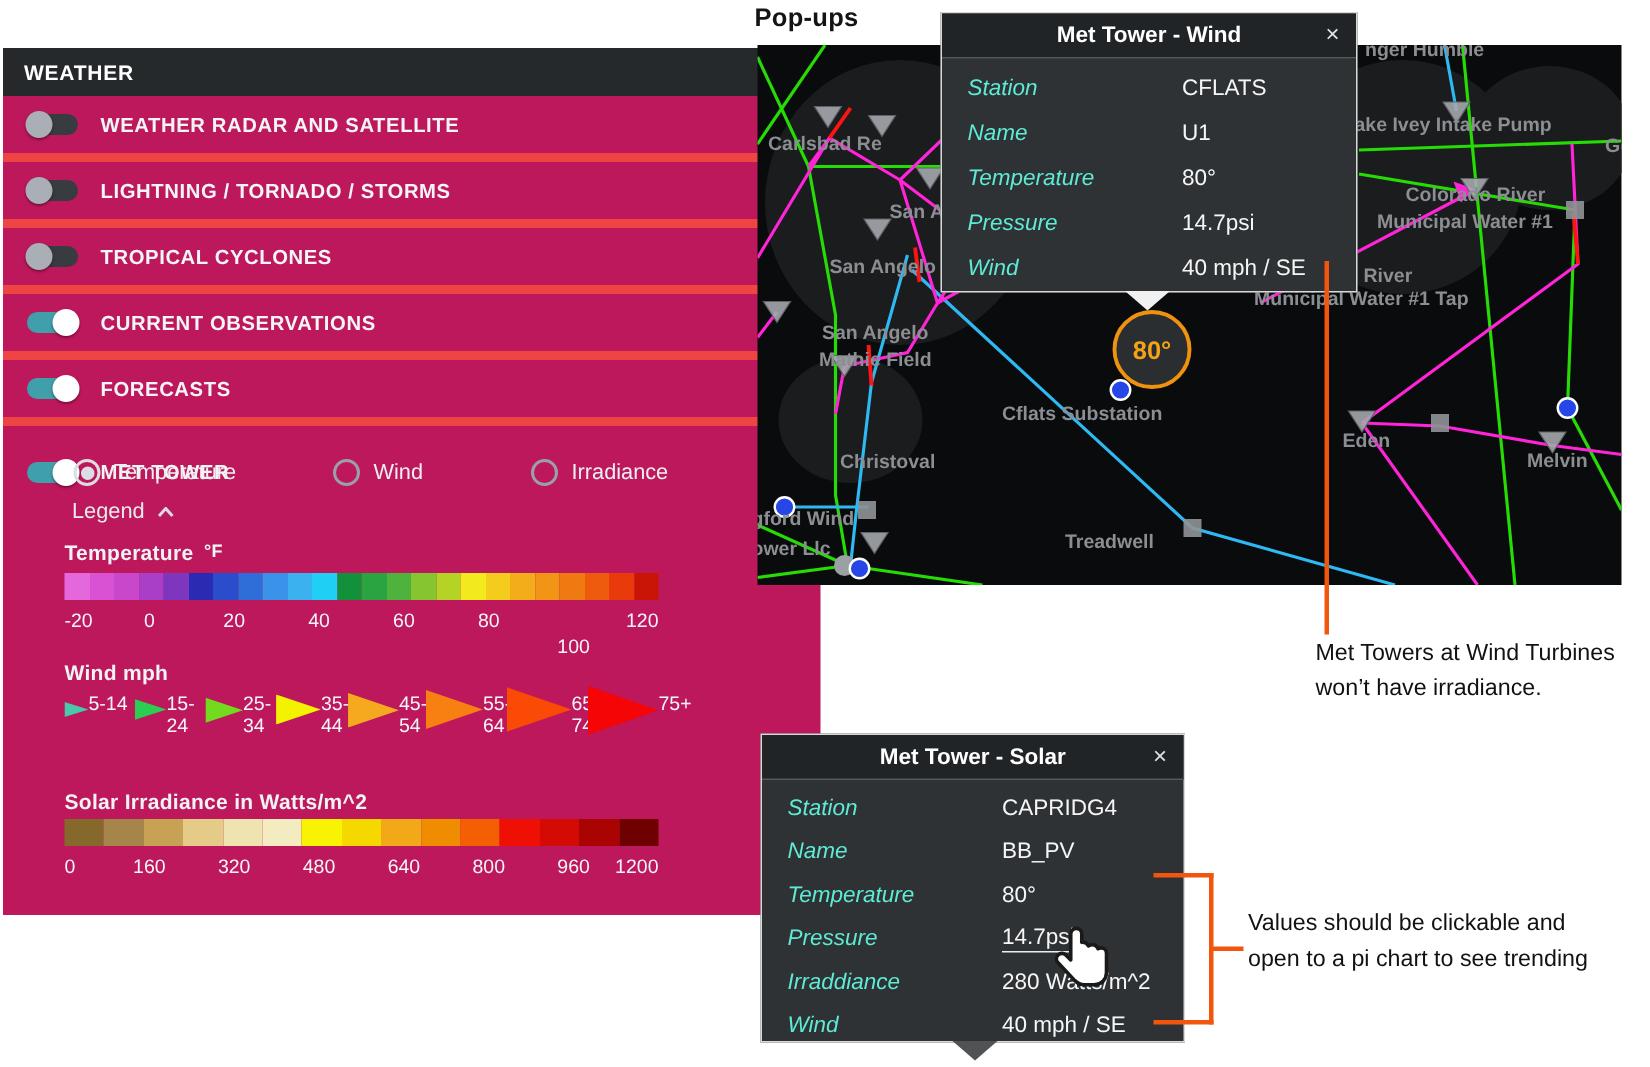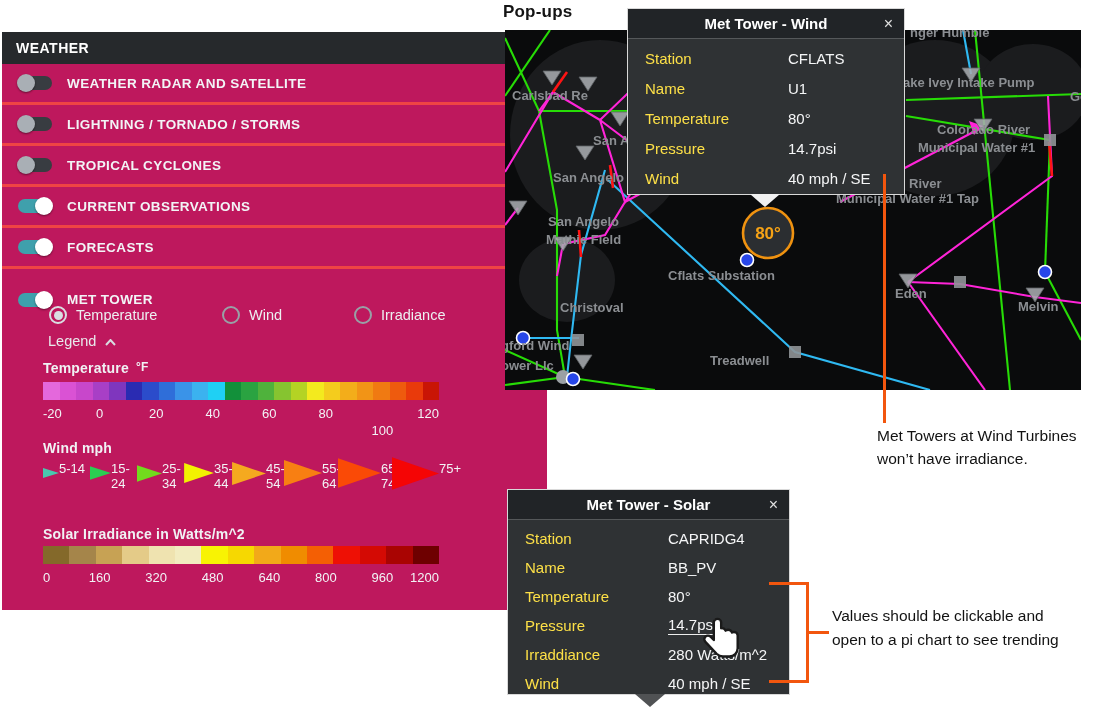--- a/index.html
+++ b/index.html
@@ -10,21 +10,21 @@
   #left-title { left:4px; top:3px; }
   #pops-title { left:503px; top:2px; }
 
   
   .weather-panel { position:absolute; left:2px; top:32px; width:545px; height:578px; background:#be185d; }
   .panel-header { position:absolute; left:0; top:0; width:100%; height:32px; background:#26292C; display:flex; align-items:center; }
   .panel-header .ptitle { margin-left:14px; color:#fff; font-weight:700; font-size:14px; letter-spacing:.5px; }
   .panel-close { position:absolute; right:13px; top:50%; transform:translateY(-50%); color:#E8EAEC; font-size:19px; line-height:1; cursor:pointer; }
 
   #toggle-rows { position:absolute; top:32px; left:0; right:0; }
-  .trow { position:relative; height:38px; display:flex; align-items:center; border-bottom:3px solid #ef4444; }
+  .trow { position:relative; height:38px; display:flex; align-items:center; border-bottom:6px solid #ef4444; }
   .trow:last-child { border-bottom:none;align-items:flex-end; }
   .toggle { position:relative; width:34px; height:14px; border-radius:8px; margin-left:16px; flex:none; cursor:pointer; }
   .toggle.off { background:#383C41; }
   .toggle.on  { background:#3FA0AC; }
   .knob { position:absolute; top:-2px; width:18px; height:18px; border-radius:50%; box-shadow:0 1px 2px rgba(0,0,0,.45); }
   .toggle.off .knob { left:-1px; background:#A9AFB5; }
   .toggle.on  .knob { left:17px; background:#ffffff; }
   .tlabel { margin-left:15px; color:#F2F4F6; font-weight:700; font-size:13.5px; letter-spacing:.4px; }
   .chev { position:absolute; right:15px; color:#D3D7DB; font-size:10px; cursor:pointer; }
 
@@ -60,21 +60,21 @@
   .map-wrap svg { position:absolute; left:0; top:0; }
 
   
   .popup { position:absolute; background:#2F3234; border:1px solid #D9D9D9; z-index:5; box-sizing:border-box; }
   .popup-header { height:29px; background:#212427; border-bottom:1px solid #55585A; display:flex; align-items:center; justify-content:center; position:relative; }
   .popup-header .ptext { color:#fff; font-weight:700; font-size:15px; }
   .popup-close { position:absolute; right:11px; top:50%; transform:translateY(-50%); color:#E2E2E2; font-size:16px; line-height:1; cursor:pointer; }
   .popup-body { padding-top:4px; }
   .prow { position:relative; display:flex; align-items:center; height:30px; }
   .solar-popup .prow { height:29px; }
-  .plabel { margin-left:17px; color:#fde047; font-size:15px; }
+  .plabel { margin-left:17px; color:#5eead4; font-size:15px;font-style:italic; }
   .pvalue { position:absolute; left:160px; color:#F5F6F7; font-size:15px; }
   .pvalue.link { border-bottom:1.5px solid #EDEDED; padding-bottom:1px; }
   .wind-popup  { left:627px; top:8px;   width:278px; height:187px; }
   .solar-popup { left:507px; top:489px; width:283px; height:206px; }
   .popup-pointer { position:absolute; bottom:-13px; width:0; height:0;
                    border-left:15px solid transparent; border-right:15px solid transparent; }
   .wind-pointer  { left:122px; border-top:13px solid #F1F1F1; }
   .solar-pointer { left:127px; border-top:13px solid #505254; }
 
   

